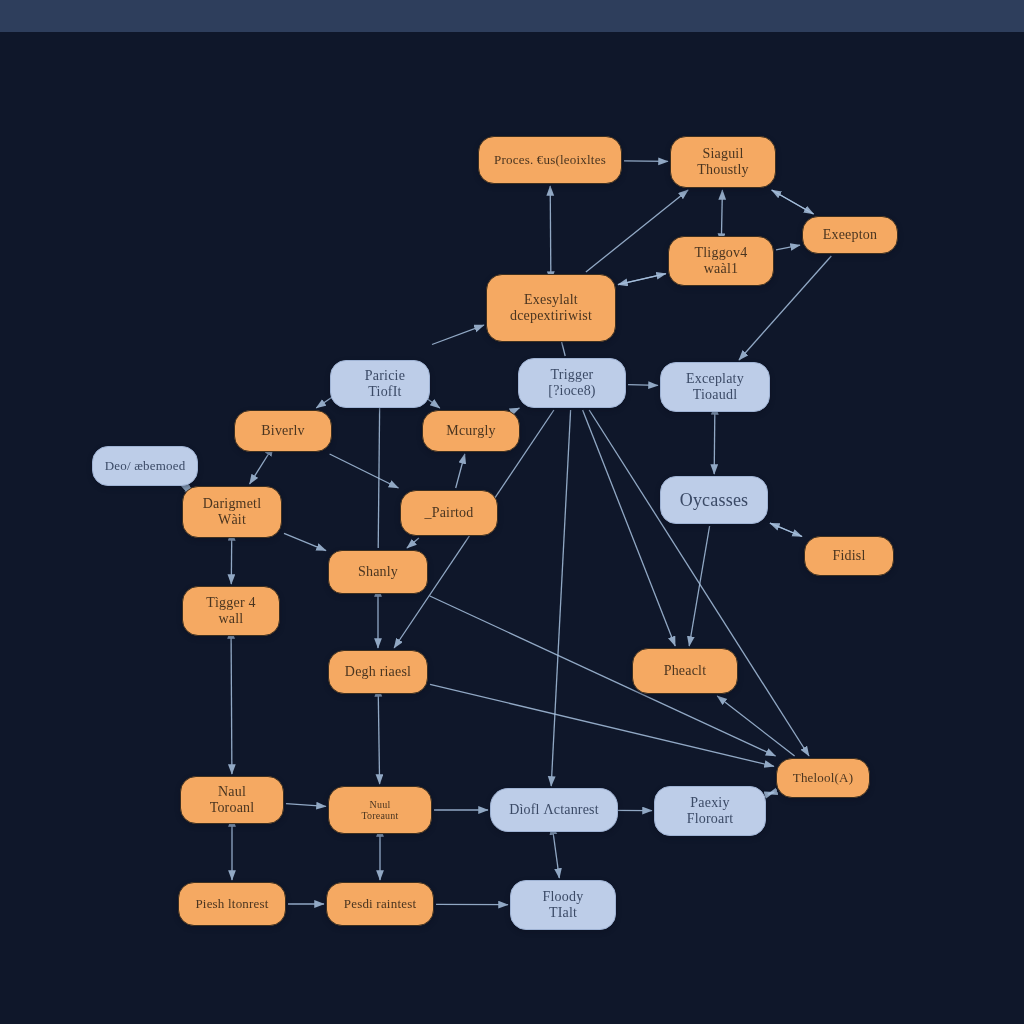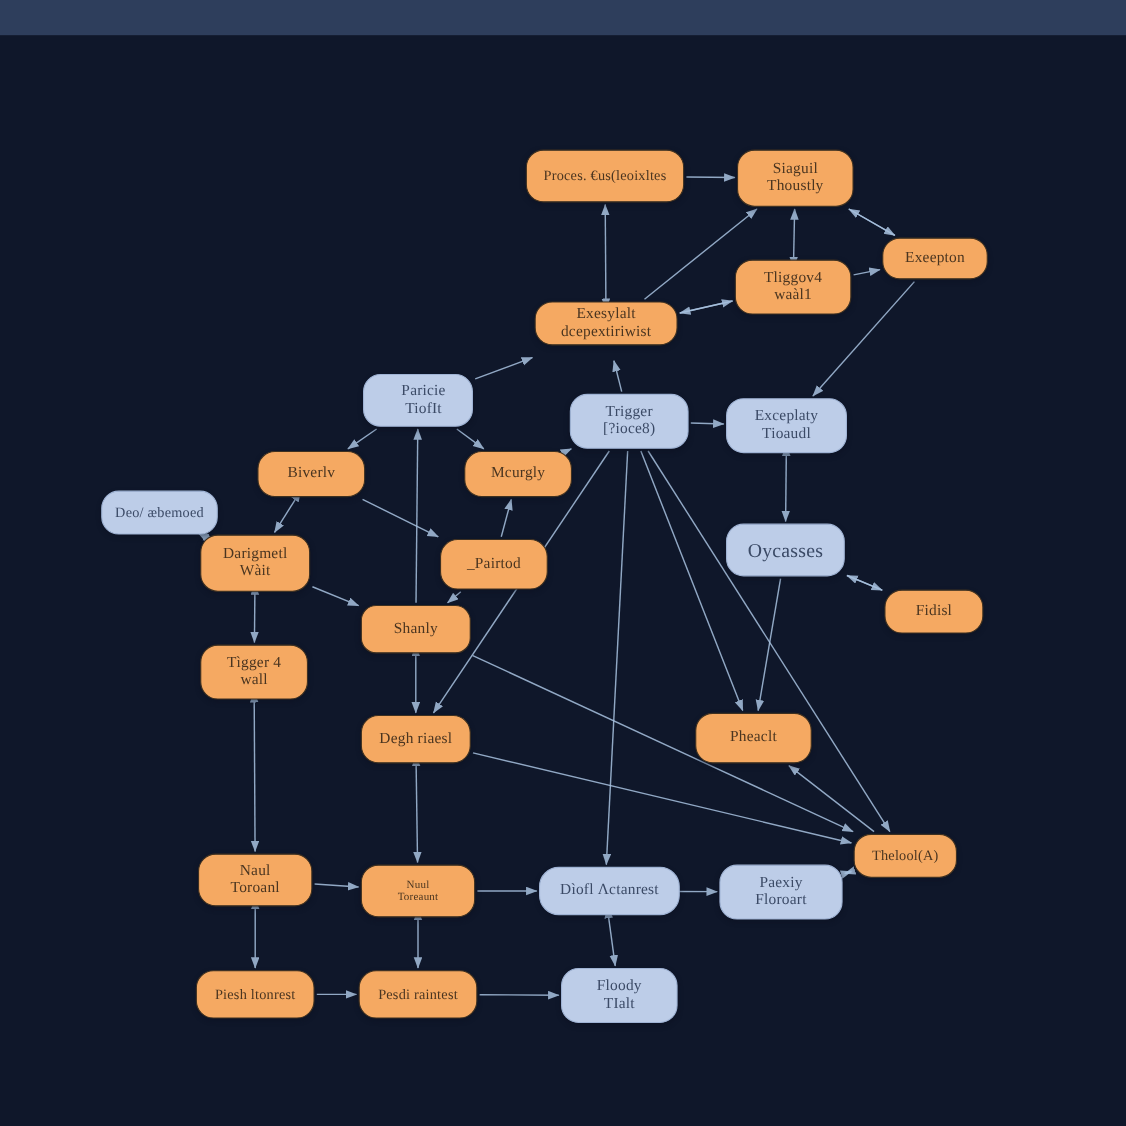--- a/index.html
+++ b/index.html
@@ -116,23 +116,23 @@
         <line x1="430.0" y1="652.4" x2="774.0" y2="734.3" stroke="#a8c2e0" stroke-width="1.3" opacity="0.85" marker-end="url(#arrowEnd)"></line>
       </g>
   </svg>
   <div id="nodes-layer">
       <div class="node orange" style="left: 478px; top: 104px; width: 144px; height: 48px; font-size: 13px;"><span class="lbl">Proces. €us(leoixltes</span></div>
       <div class="node orange" style="left: 670px; top: 104px; width: 106px; height: 52px; font-size: 14px;"><span class="lbl">Siaguil
 Thoustly</span></div>
       <div class="node orange" style="left: 802px; top: 184px; width: 96px; height: 38px; font-size: 14px;"><span class="lbl">Exeepton</span></div>
       <div class="node orange" style="left: 668px; top: 204px; width: 106px; height: 50px; font-size: 14px;"><span class="lbl">Tliggov4
 waàl1</span></div>
-      <div class="node orange" style="left: 486px; top: 242px; width: 130px; height: 40px; font-size: 14px;"><span class="lbl">Exesylalt
+      <div class="node orange" style="left: 486px; top: 242px; width: 130px; height: 68px; font-size: 14px;"><span class="lbl">Exesylalt
 dcepextiriwist</span></div>
-      <div class="node blue" style="left: 330px; top: 308px; width: 100px; height: 48px; font-size: 14px; padding-left: 16px;"><span class="lbl">Paricie
+      <div class="node blue" style="left: 330px; top: 328px; width: 100px; height: 48px; font-size: 14px; padding-left: 16px;"><span class="lbl">Paricie
 TiofIt</span></div>
       <div class="node blue" style="left: 518px; top: 326px; width: 108px; height: 50px; font-size: 14px;"><span class="lbl">Trigger
 [?ioce8)</span></div>
       <div class="node blue" style="left: 660px; top: 330px; width: 110px; height: 50px; font-size: 14px;"><span class="lbl">Exceplaty
 Tioaudl</span></div>
       <div class="node orange" style="left: 234px; top: 378px; width: 98px; height: 42px; font-size: 14px;"><span class="lbl">Biverlv</span></div>
       <div class="node orange" style="left: 422px; top: 378px; width: 98px; height: 42px; font-size: 14px;"><span class="lbl">Mcurgly</span></div>
       <div class="node blue" style="left: 92px; top: 414px; width: 106px; height: 40px; font-size: 13px;"><span class="lbl">Deo/ æbemoed</span></div>
       <div class="node orange" style="left: 182px; top: 454px; width: 100px; height: 52px; font-size: 14px;"><span class="lbl">Darigmetl
 Wàit</span></div>

